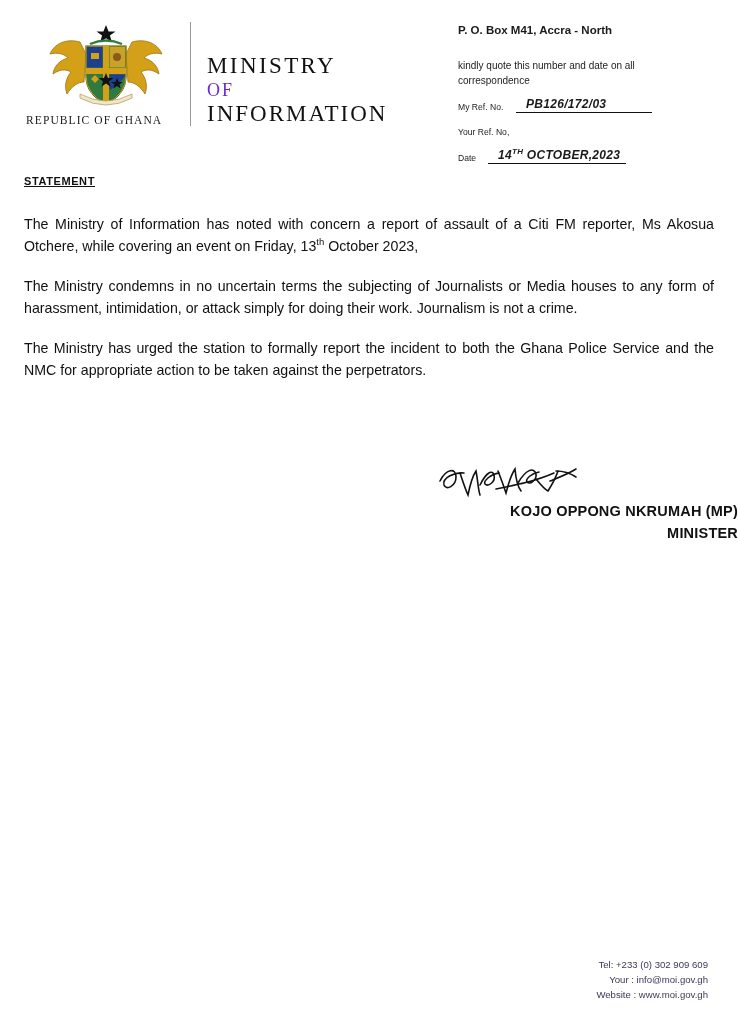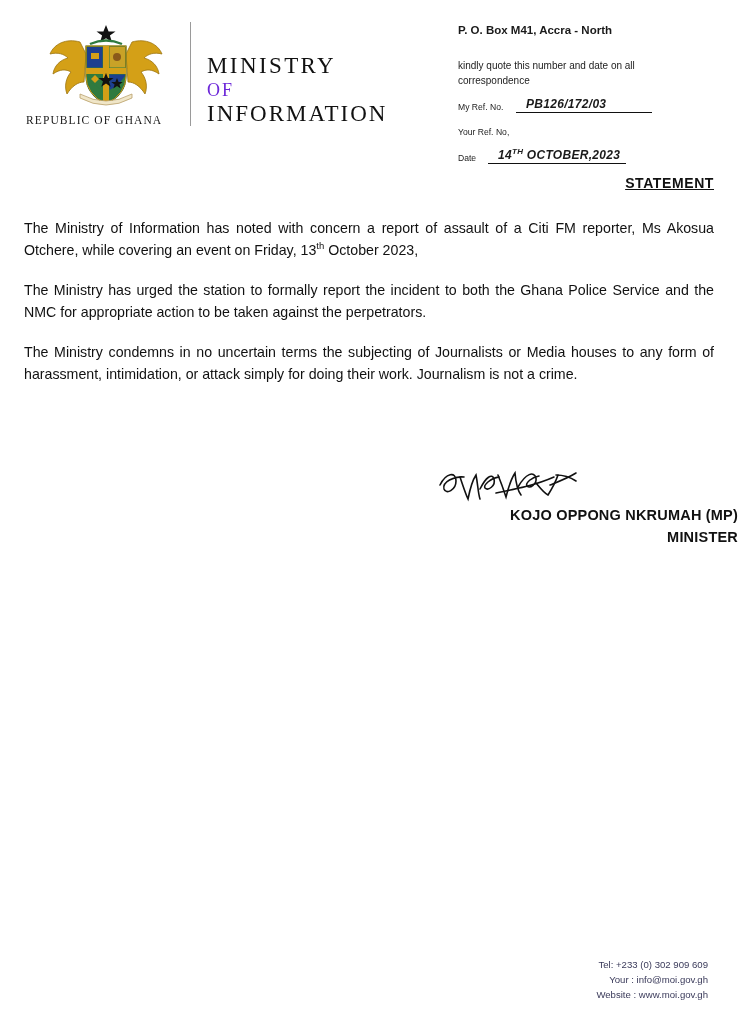--- a/index.html
+++ b/index.html
@@ -130,22 +130,22 @@
   }
   .ref-row.date .ref-label { width: 30px; flex: 0 0 30px; }
   .ref-value sup { font-size: 8px; }
 
   
   .content {
     padding: 0 24px;
     margin-top: 44px;
   }
   .statement-title {
-    text-align: right;
-    font-size: 14px;
+    text-align: left;
+    font-size: 11px;
     font-weight: bold;
     text-decoration: underline;
     letter-spacing: 0.6px;
     margin-bottom: 26px;
     margin-top: 48px;
   }
   .para {
     font-size: 14.2px;
     line-height: 1.55;
     text-align: justify;
@@ -264,23 +264,23 @@
         <div class="ref-value"><span>14</span><sup>TH</sup><span> OCTOBER,2023</span></div>
       </div>
     </div>
   </div>
 
   <div class="content">
     <div class="statement-title">STATEMENT</div>
 
     <p class="para"><span>The Ministry of Information has noted with concern a report of assault of a Citi FM reporter, Ms Akosua Otchere, while covering an event on Friday, 13</span><sup>th</sup><span> October 2023,</span></p>
 
+    <p class="para">The Ministry condemns in no uncertain terms the subjecting of Journalists or Media houses to any form of harassment, intimidation, or attack simply for doing their work. Journalism is not a crime.</p>
+
     <p class="para">The Ministry has urged the station to formally report the incident to both the Ghana Police Service and the NMC for appropriate action to be taken against the perpetrators.</p>
-
-    <p class="para">The Ministry condemns in no uncertain terms the subjecting of Journalists or Media houses to any form of harassment, intimidation, or attack simply for doing their work. Journalism is not a crime.</p>
   </div>
 
   <div class="sign-area">
     <div class="signature">
       <svg viewBox="0 0 170 40" width="170" height="40" xmlns="http://www.w3.org/2000/svg">
         <g fill="none" stroke="#111111" stroke-width="1.6" stroke-linecap="round">
           <path d="M4 22 c6 -12 16 -14 16 -4 c0 9 -10 14 -12 8 c-2 -7 10 -13 20 -12"></path>
           <path d="M24 14 c4 12 6 18 8 22 c2 -10 4 -18 8 -24 c2 10 2 18 4 24"></path>
           <path d="M44 26 c6 -12 12 -16 14 -10 c2 7 -6 12 -9 9 c-2 -3 6 -10 14 -11"></path>
           <path d="M62 12 c4 10 6 16 8 22 c3 -12 5 -18 9 -24 c1 12 3 18 6 22"></path>

